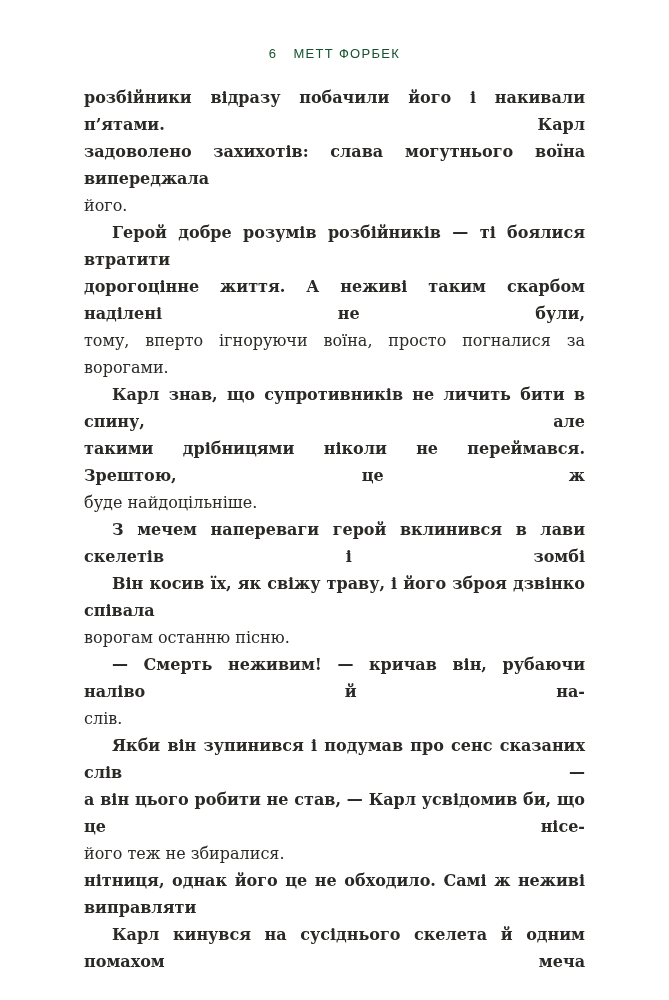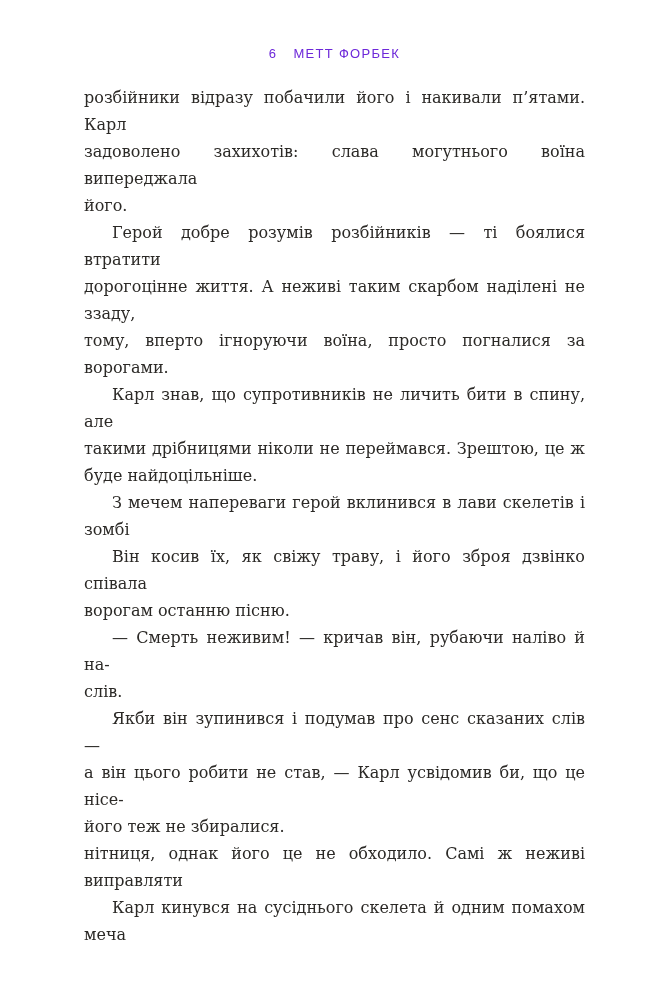--- a/index.html
+++ b/index.html
@@ -17,21 +17,21 @@
   .running-head {
     position: absolute;
     top: 46px;
     left: 0;
     width: 669px;
     text-align: center;
     font-family: "Liberation Sans", sans-serif;
     font-size: 13px;
     font-weight: 400;
     letter-spacing: 1.3px;
-    color: #6d28d9;
+    color: #14532d;
     white-space: nowrap;
   }
   .running-head .page-number {
     margin-right: 16px;
   }
   .text-block {
     position: absolute;
     left: 84px;
     top: 84px;
     width: 501px;
@@ -45,20 +45,21 @@
     padding: 0;
   }
   .para.space-before {
   }
   .line {
     text-align: justify;
     text-justify: inter-word;
   }
   .line.full {
     text-align-last: justify;
+    font-weight: bold;
   }
   .line.indent {
     text-indent: 28px;
   }
 </style>
 </head>
 <body>
 
 <div class="page">
 
@@ -67,21 +68,21 @@
   </div>
 
   <div class="text-block">
       <div class="para">
         <div class="line full">розбійники відразу побачили його і накивали п’ятами. Карл</div>
         <div class="line full">задоволено захихотів: слава могутнього воїна випереджала</div>
         <div class="line">його.</div>
       </div>
       <div class="para">
         <div class="line full indent">Герой добре розумів розбійників — ті боялися втратити</div>
-        <div class="line full">дорогоцінне життя. А неживі таким скарбом наділені не ззаду,</div>
+        <div class="line full">дорогоцінне життя. А неживі таким скарбом наділені не були,</div>
         <div class="line">тому, вперто ігноруючи воїна, просто погналися за ворогами.</div>
       </div>
       <div class="para">
         <div class="line full indent">Карл знав, що супротивників не личить бити в спину, але</div>
         <div class="line full">такими дрібницями ніколи не переймався. Зрештою, це ж</div>
         <div class="line">буде найдоцільніше.</div>
       </div>
       <div class="para">
         <div class="line full indent">З мечем напереваги герой вклинився в лави скелетів і зомбі</div>
       </div>

